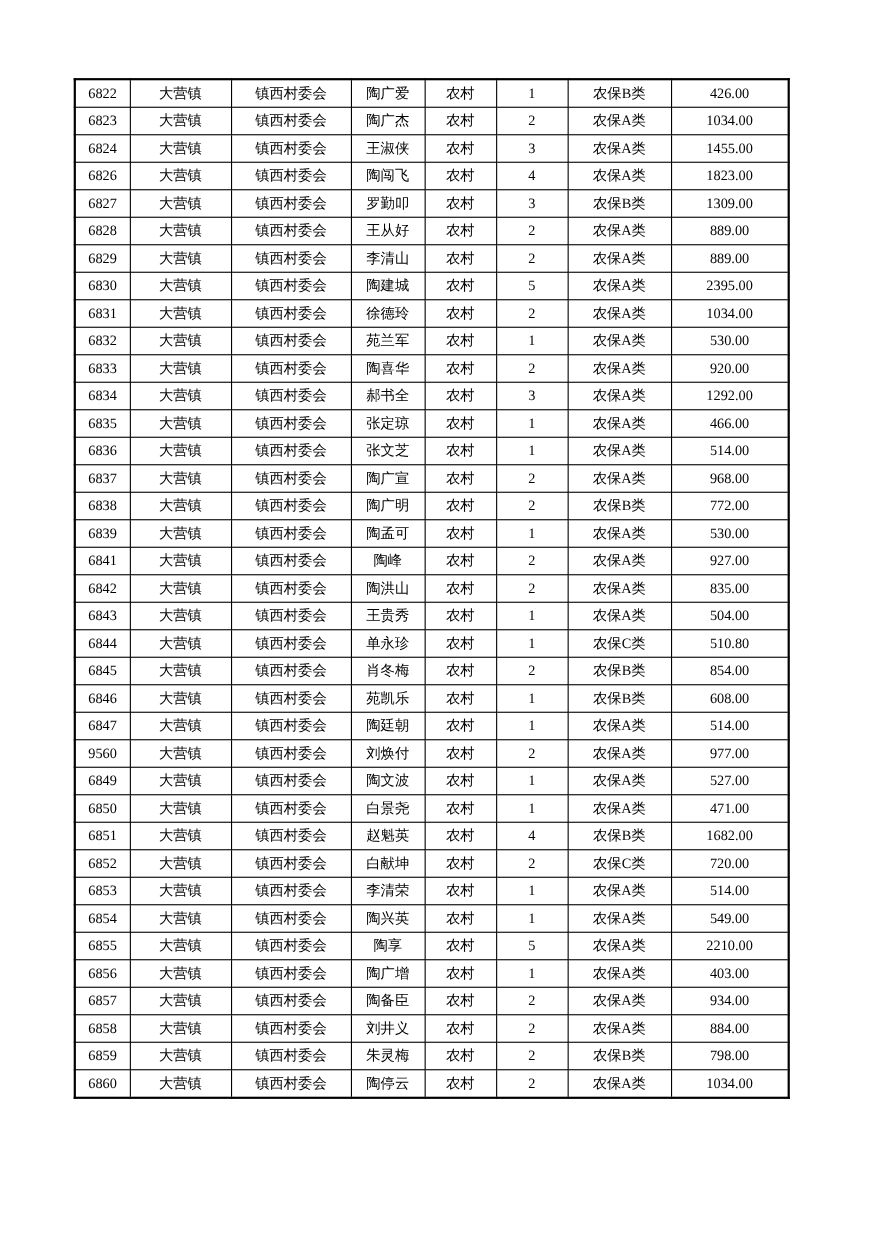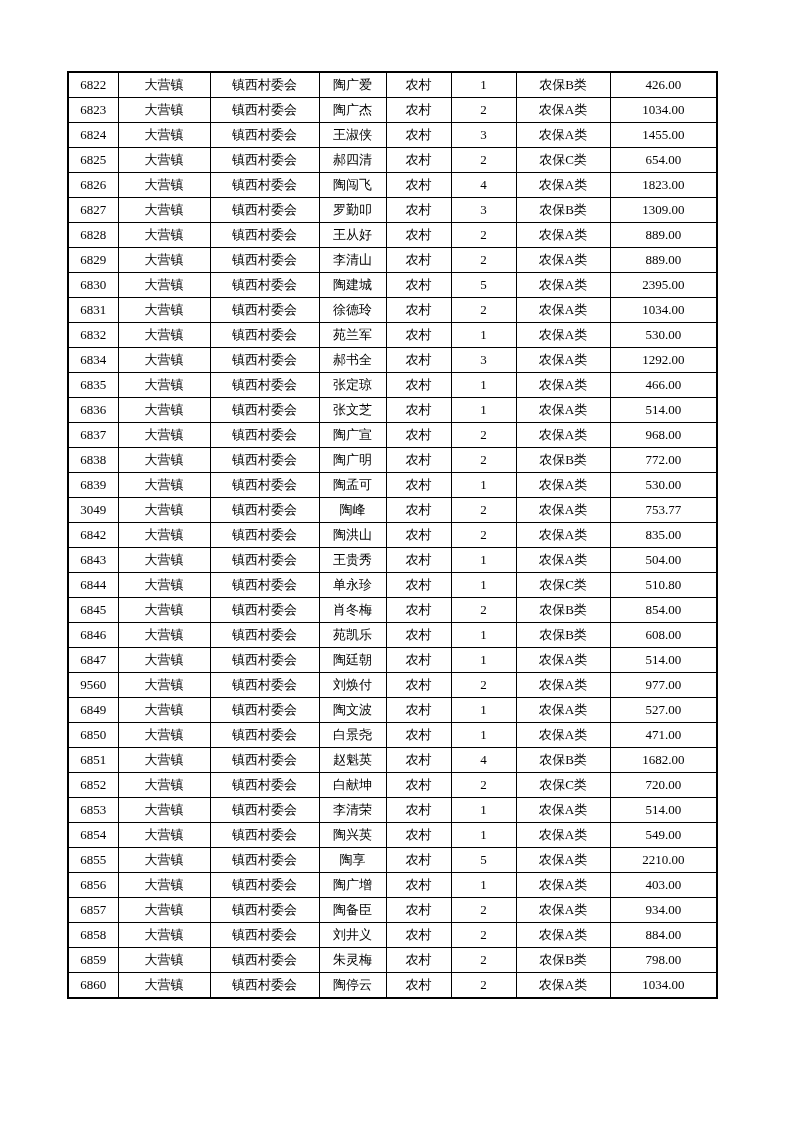--- a/index.html
+++ b/index.html
@@ -91,30 +91,20 @@
           <td>6824</td>
           <td>大营镇</td>
           <td>镇西村委会</td>
           <td>王淑侠</td>
           <td>农村</td>
           <td>3</td>
           <td>农保A类</td>
           <td>1455.00</td>
         </tr>
         <tr>
-          <td>6825</td>
-          <td>大营镇</td>
-          <td>镇西村委会</td>
-          <td>郝四清</td>
-          <td>农村</td>
-          <td>2</td>
-          <td>农保C类</td>
-          <td>654.00</td>
-        </tr>
-        <tr>
           <td>6826</td>
           <td>大营镇</td>
           <td>镇西村委会</td>
           <td>陶闯飞</td>
           <td>农村</td>
           <td>4</td>
           <td>农保A类</td>
           <td>1823.00</td>
         </tr>
         <tr>
@@ -171,20 +161,30 @@
           <td>6832</td>
           <td>大营镇</td>
           <td>镇西村委会</td>
           <td>苑兰军</td>
           <td>农村</td>
           <td>1</td>
           <td>农保A类</td>
           <td>530.00</td>
         </tr>
         <tr>
+          <td>6833</td>
+          <td>大营镇</td>
+          <td>镇西村委会</td>
+          <td>陶喜华</td>
+          <td>农村</td>
+          <td>2</td>
+          <td>农保A类</td>
+          <td>920.00</td>
+        </tr>
+        <tr>
           <td>6834</td>
           <td>大营镇</td>
           <td>镇西村委会</td>
           <td>郝书全</td>
           <td>农村</td>
           <td>3</td>
           <td>农保A类</td>
           <td>1292.00</td>
         </tr>
         <tr>
@@ -231,28 +231,28 @@
           <td>6839</td>
           <td>大营镇</td>
           <td>镇西村委会</td>
           <td>陶孟可</td>
           <td>农村</td>
           <td>1</td>
           <td>农保A类</td>
           <td>530.00</td>
         </tr>
         <tr>
-          <td>3049</td>
+          <td>6841</td>
           <td>大营镇</td>
           <td>镇西村委会</td>
           <td>陶峰</td>
           <td>农村</td>
           <td>2</td>
           <td>农保A类</td>
-          <td>753.77</td>
+          <td>927.00</td>
         </tr>
         <tr>
           <td>6842</td>
           <td>大营镇</td>
           <td>镇西村委会</td>
           <td>陶洪山</td>
           <td>农村</td>
           <td>2</td>
           <td>农保A类</td>
           <td>835.00</td>

